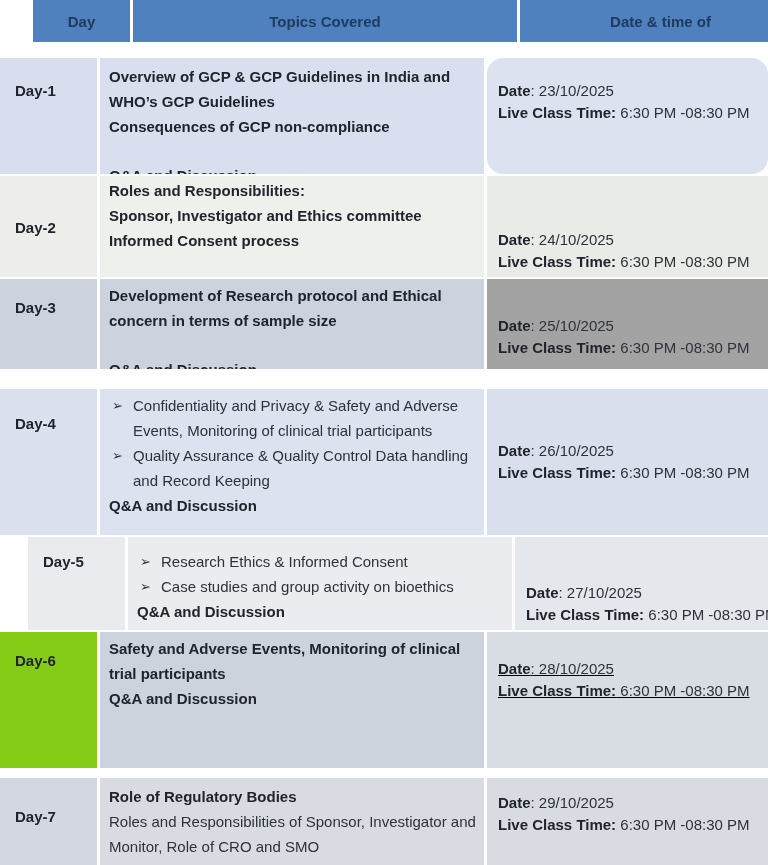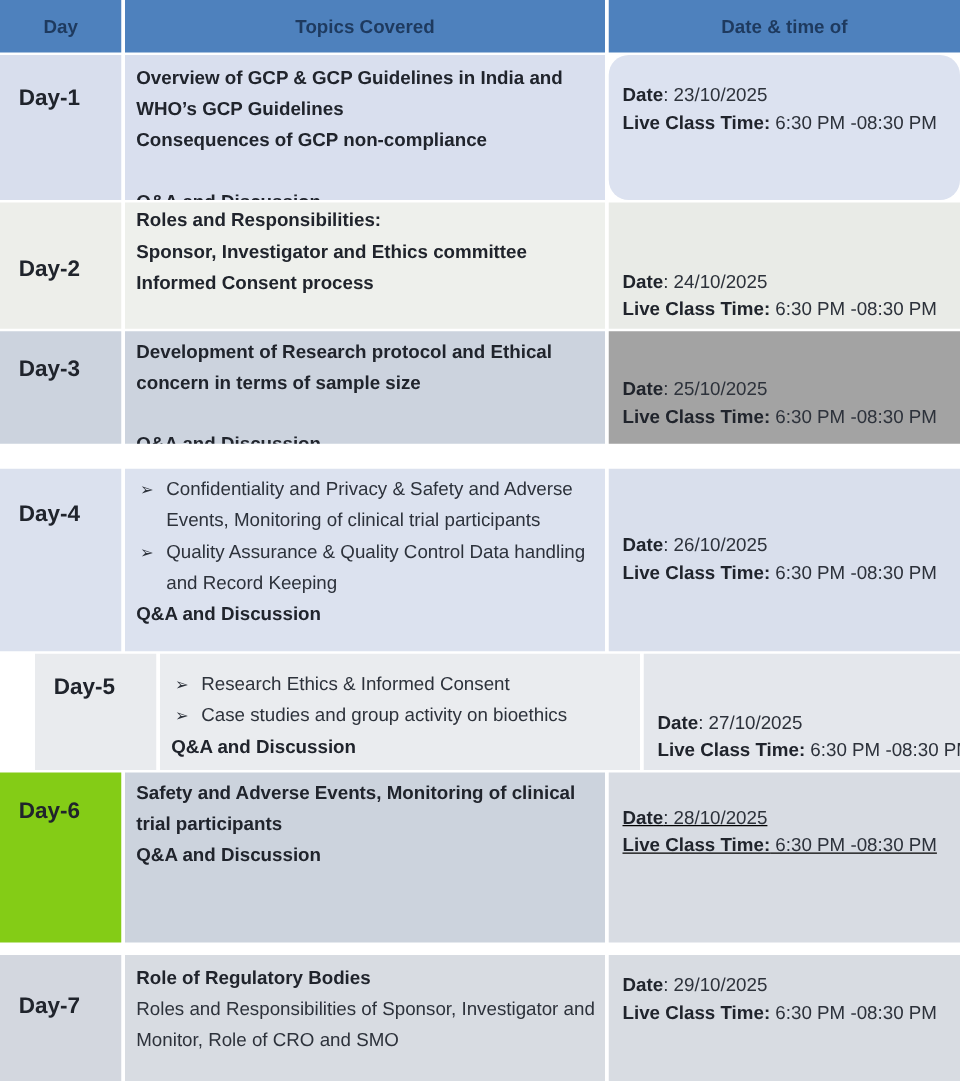--- a/index.html
+++ b/index.html
@@ -9,24 +9,24 @@
   }
   .row{
     display:grid;
     grid-template-columns:97px 384px 281px;
     column-gap:3px;
   }
   .hdr{
     background:#4e81bd;color:#1e3a5f;font-weight:bold;font-size:15px;
     height:42px;display:flex;align-items:center;justify-content:center;
   }
-  .header-row{margin-bottom:2px;}
+  .header-row{margin-bottom:16px;padding-left:33px;}
   .trow .cell{overflow:hidden;}
   .day-label{
-    font-weight:bold;font-size:18px;color:#20242c;padding-left:15px;
+    font-weight:bold;font-size:15px;color:#20242c;padding-left:15px;
   }
   .topics-cell{padding-right:4px;}
   .topic-line{
     font-size:15px;line-height:25px;color:#2d323b;
     padding-left:9px;padding-right:4px;
   }
   .topic-line.b{font-weight:bold;color:#20242c;}
   .bullet-line{display:flex;padding-left:12px;}
   .bullet-glyph{flex:none;width:21px;font-size:13px;color:#2d323b;}
   .spacer{height:24px;}

